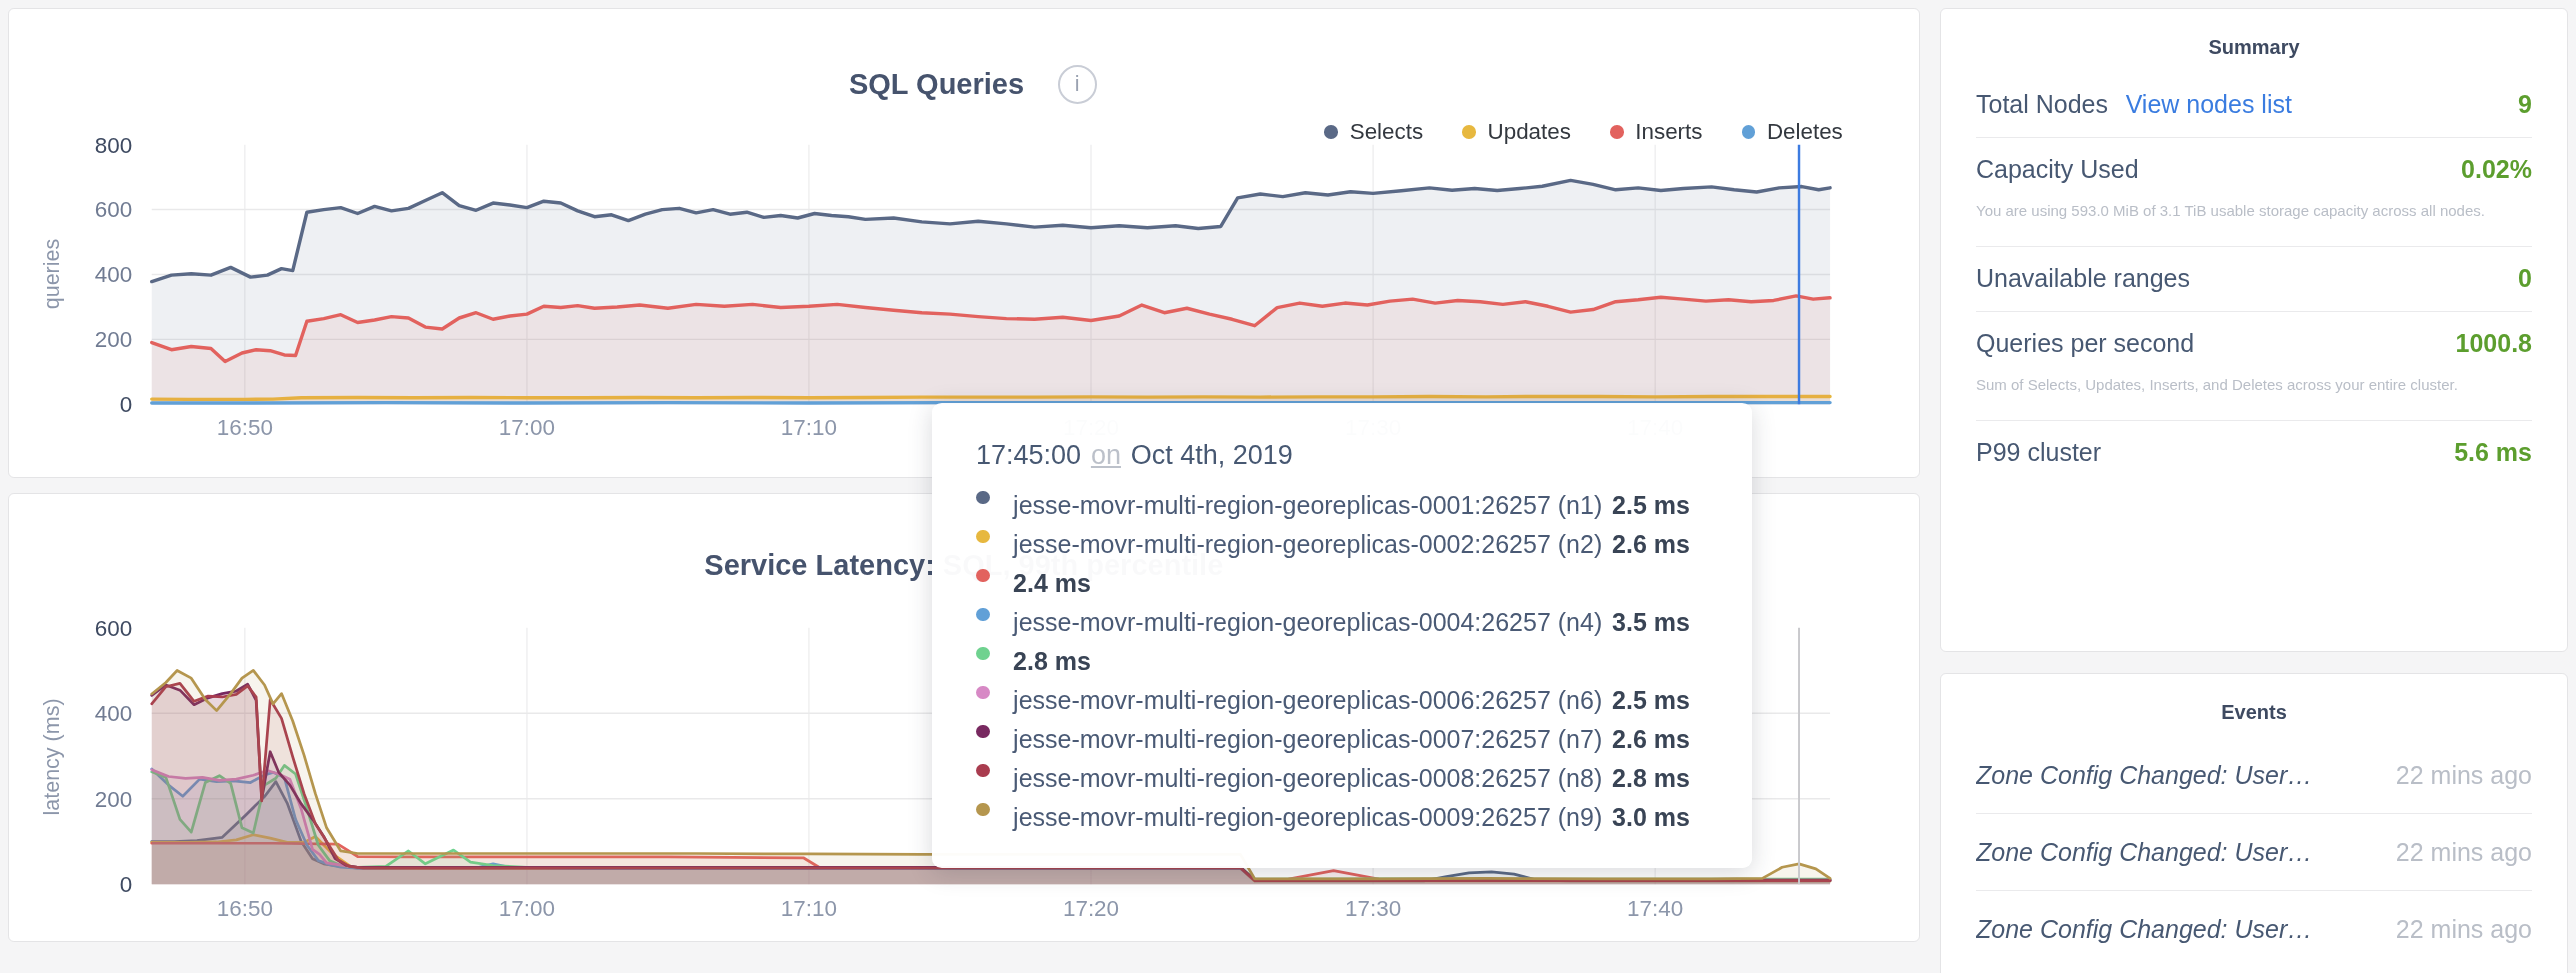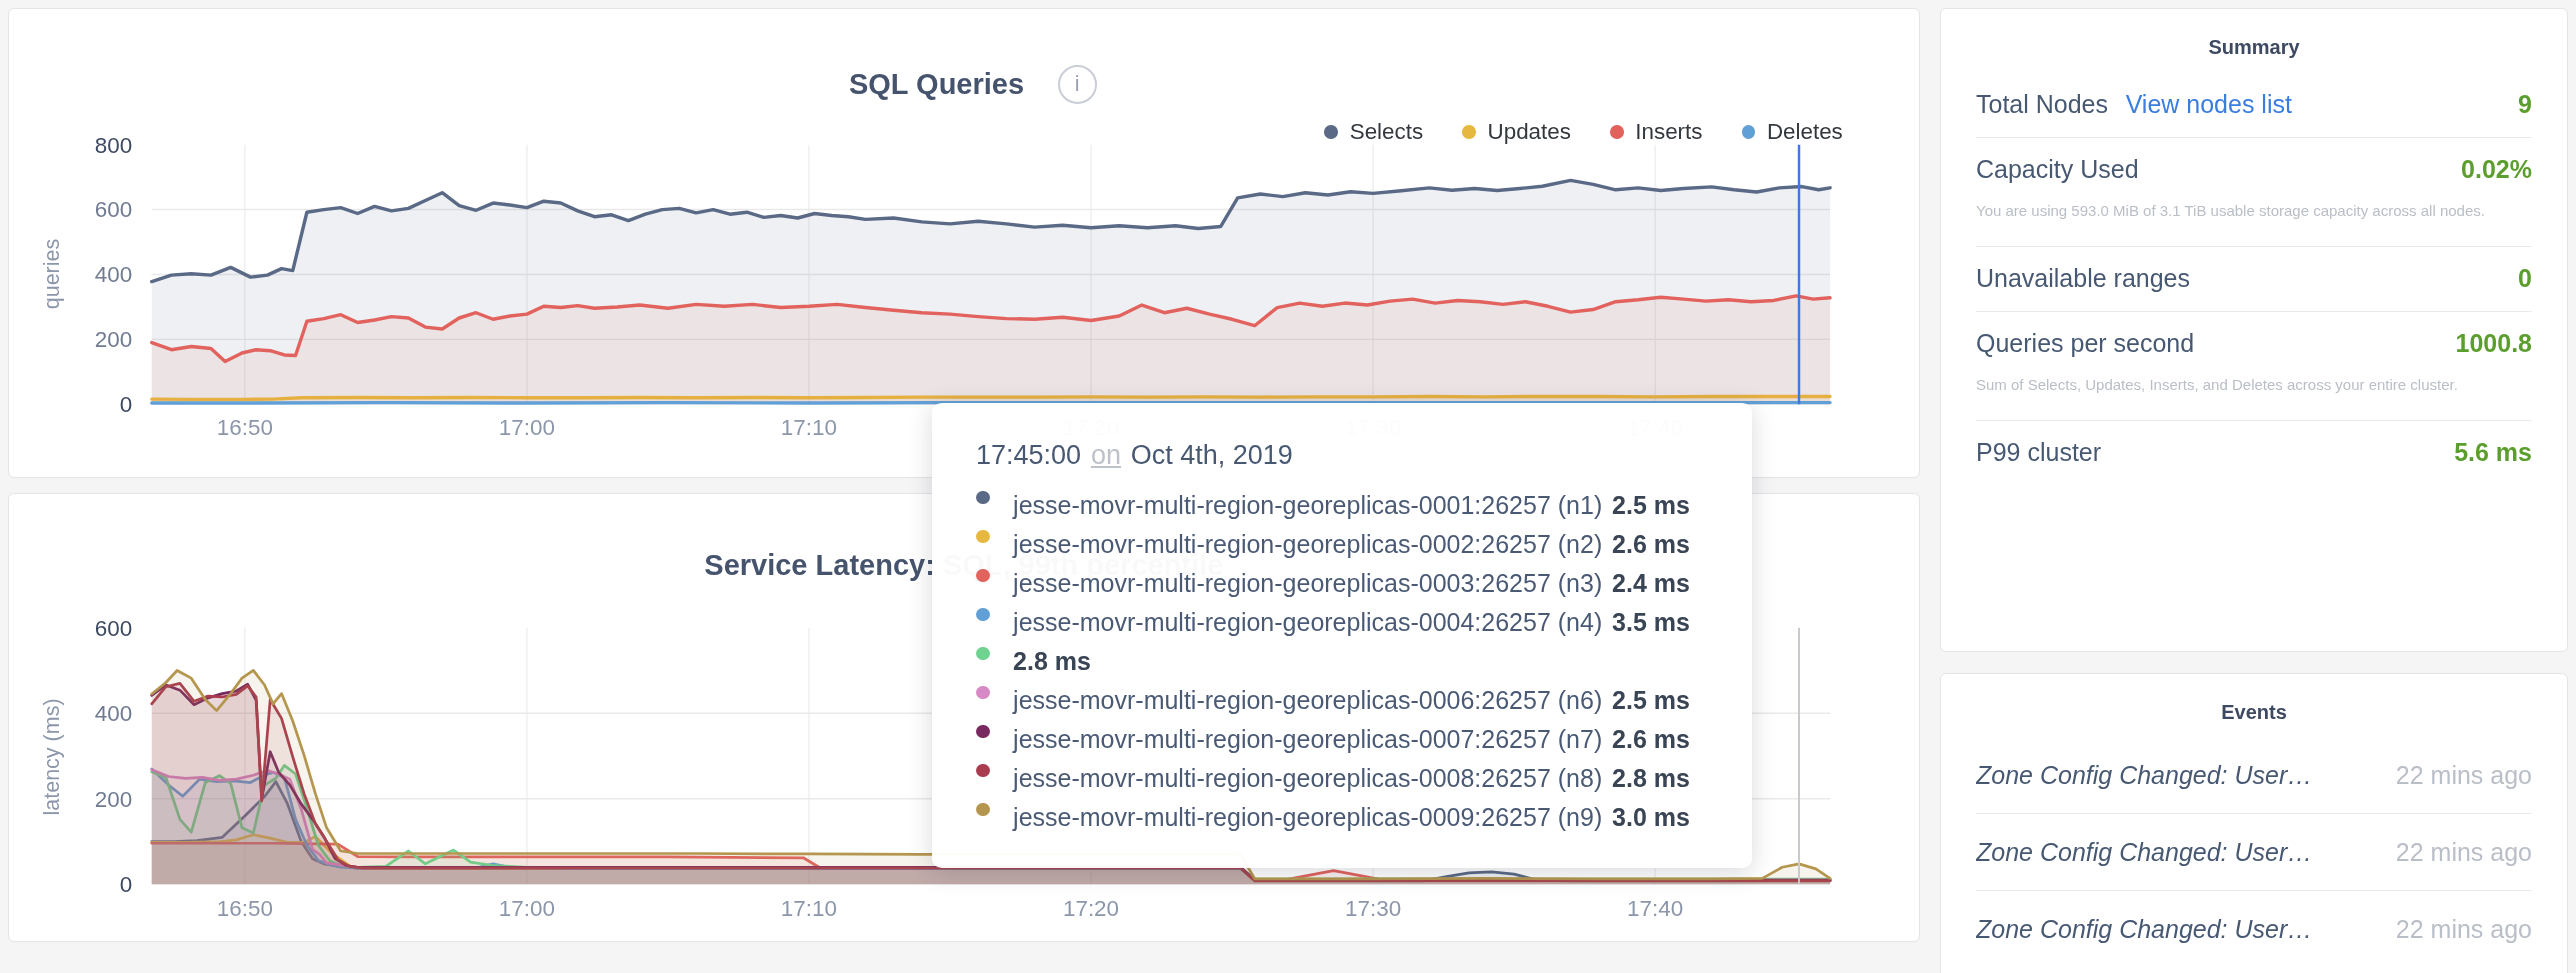--- a/index.html
+++ b/index.html
@@ -223,21 +223,20 @@
           <span class="tt-name">jesse-movr-multi-region-georeplicas-0001:26257 (n1)</span>
           <span class="tt-val">2.5 ms</span>
         </div>
         <div class="tt-row">
           <span class="tt-dot" style="background: rgb(231, 184, 63);"></span>
           <span class="tt-name">jesse-movr-multi-region-georeplicas-0002:26257 (n2)</span>
           <span class="tt-val">2.6 ms</span>
         </div>
         <div class="tt-row">
           <span class="tt-dot" style="background: rgb(226, 98, 94);"></span>
-          <span class="tt-name">jesse-movr-multi-region-georeplicas-0003:26257 (n3)</span>
           <span class="tt-val">2.4 ms</span>
         </div>
         <div class="tt-row">
           <span class="tt-dot" style="background: rgb(97, 160, 215);"></span>
           <span class="tt-name">jesse-movr-multi-region-georeplicas-0004:26257 (n4)</span>
           <span class="tt-val">3.5 ms</span>
         </div>
         <div class="tt-row">
           <span class="tt-dot" style="background: rgb(111, 210, 143);"></span>
           <span class="tt-val">2.8 ms</span>

